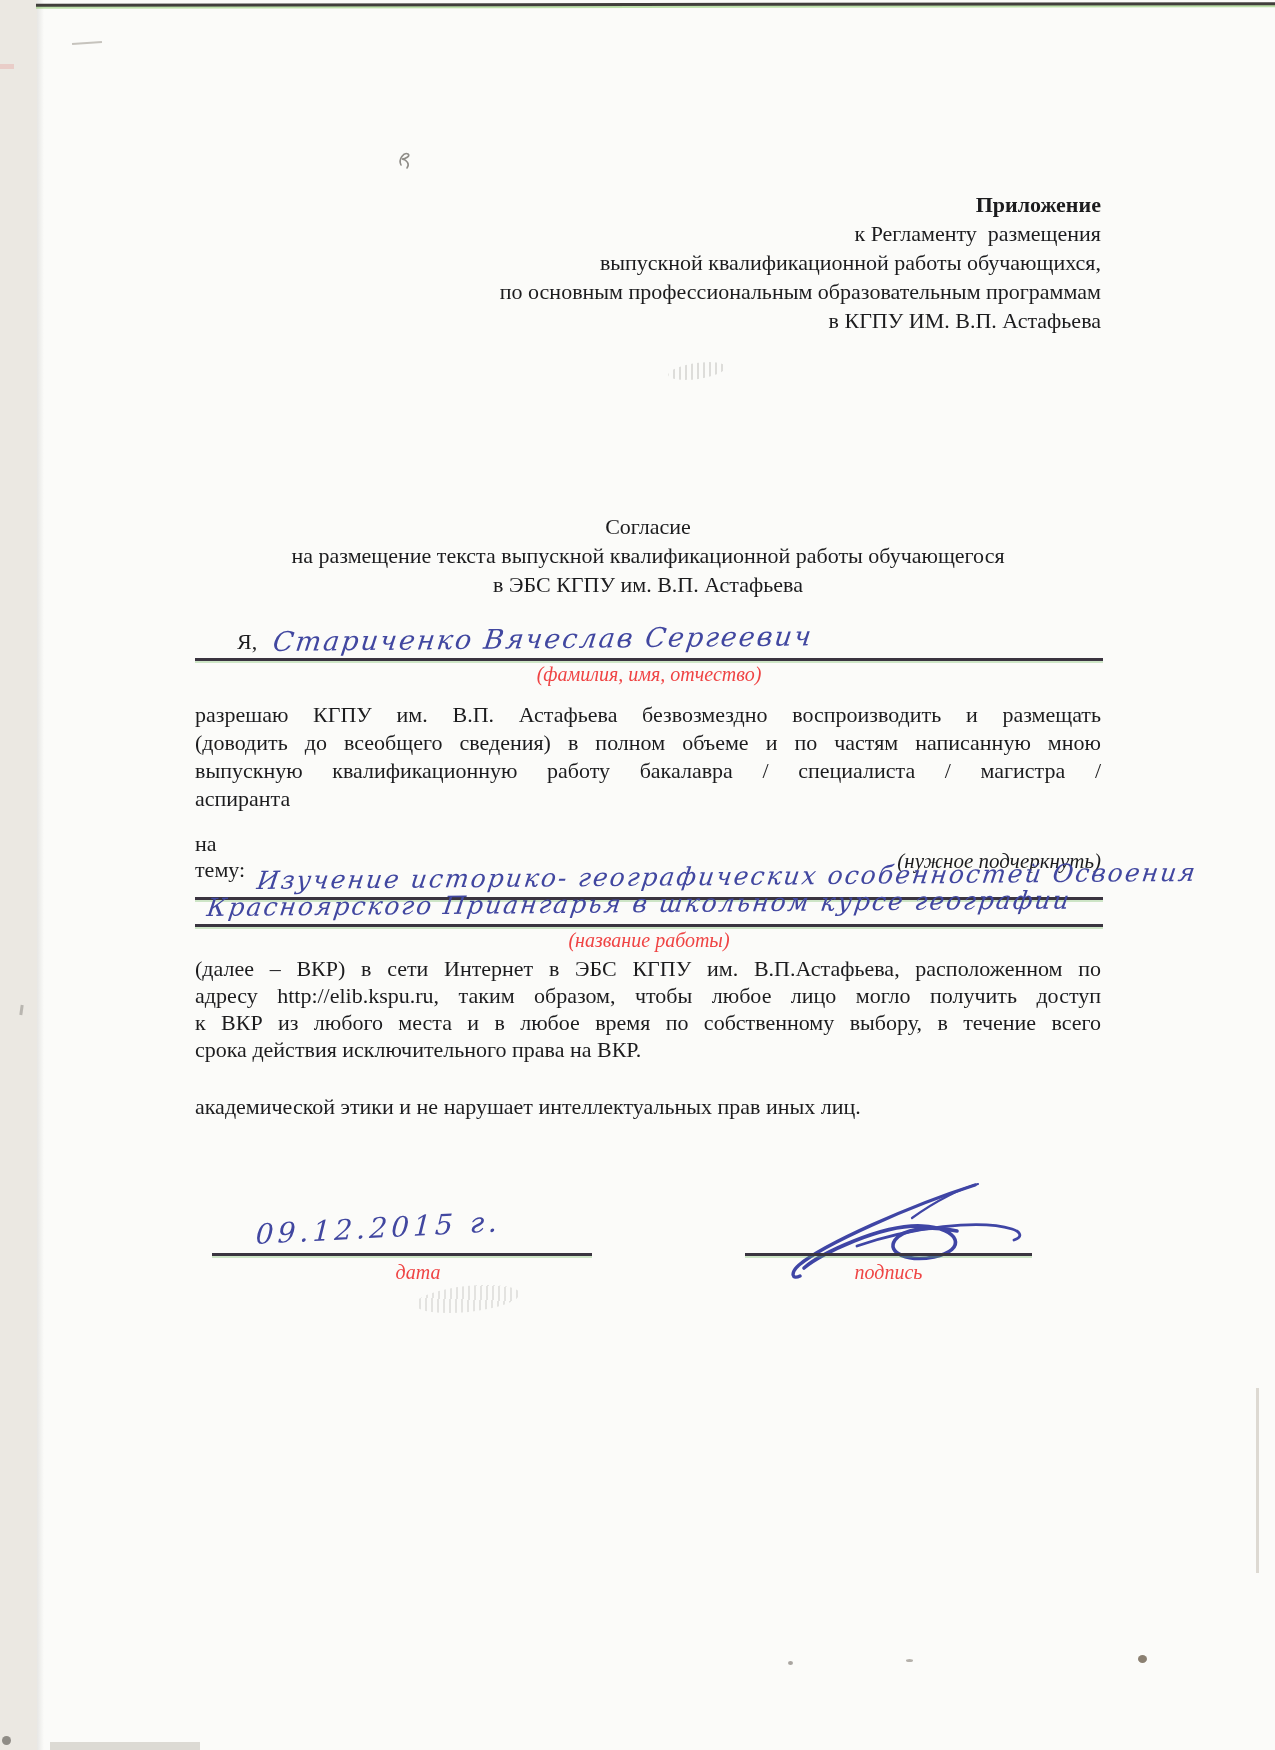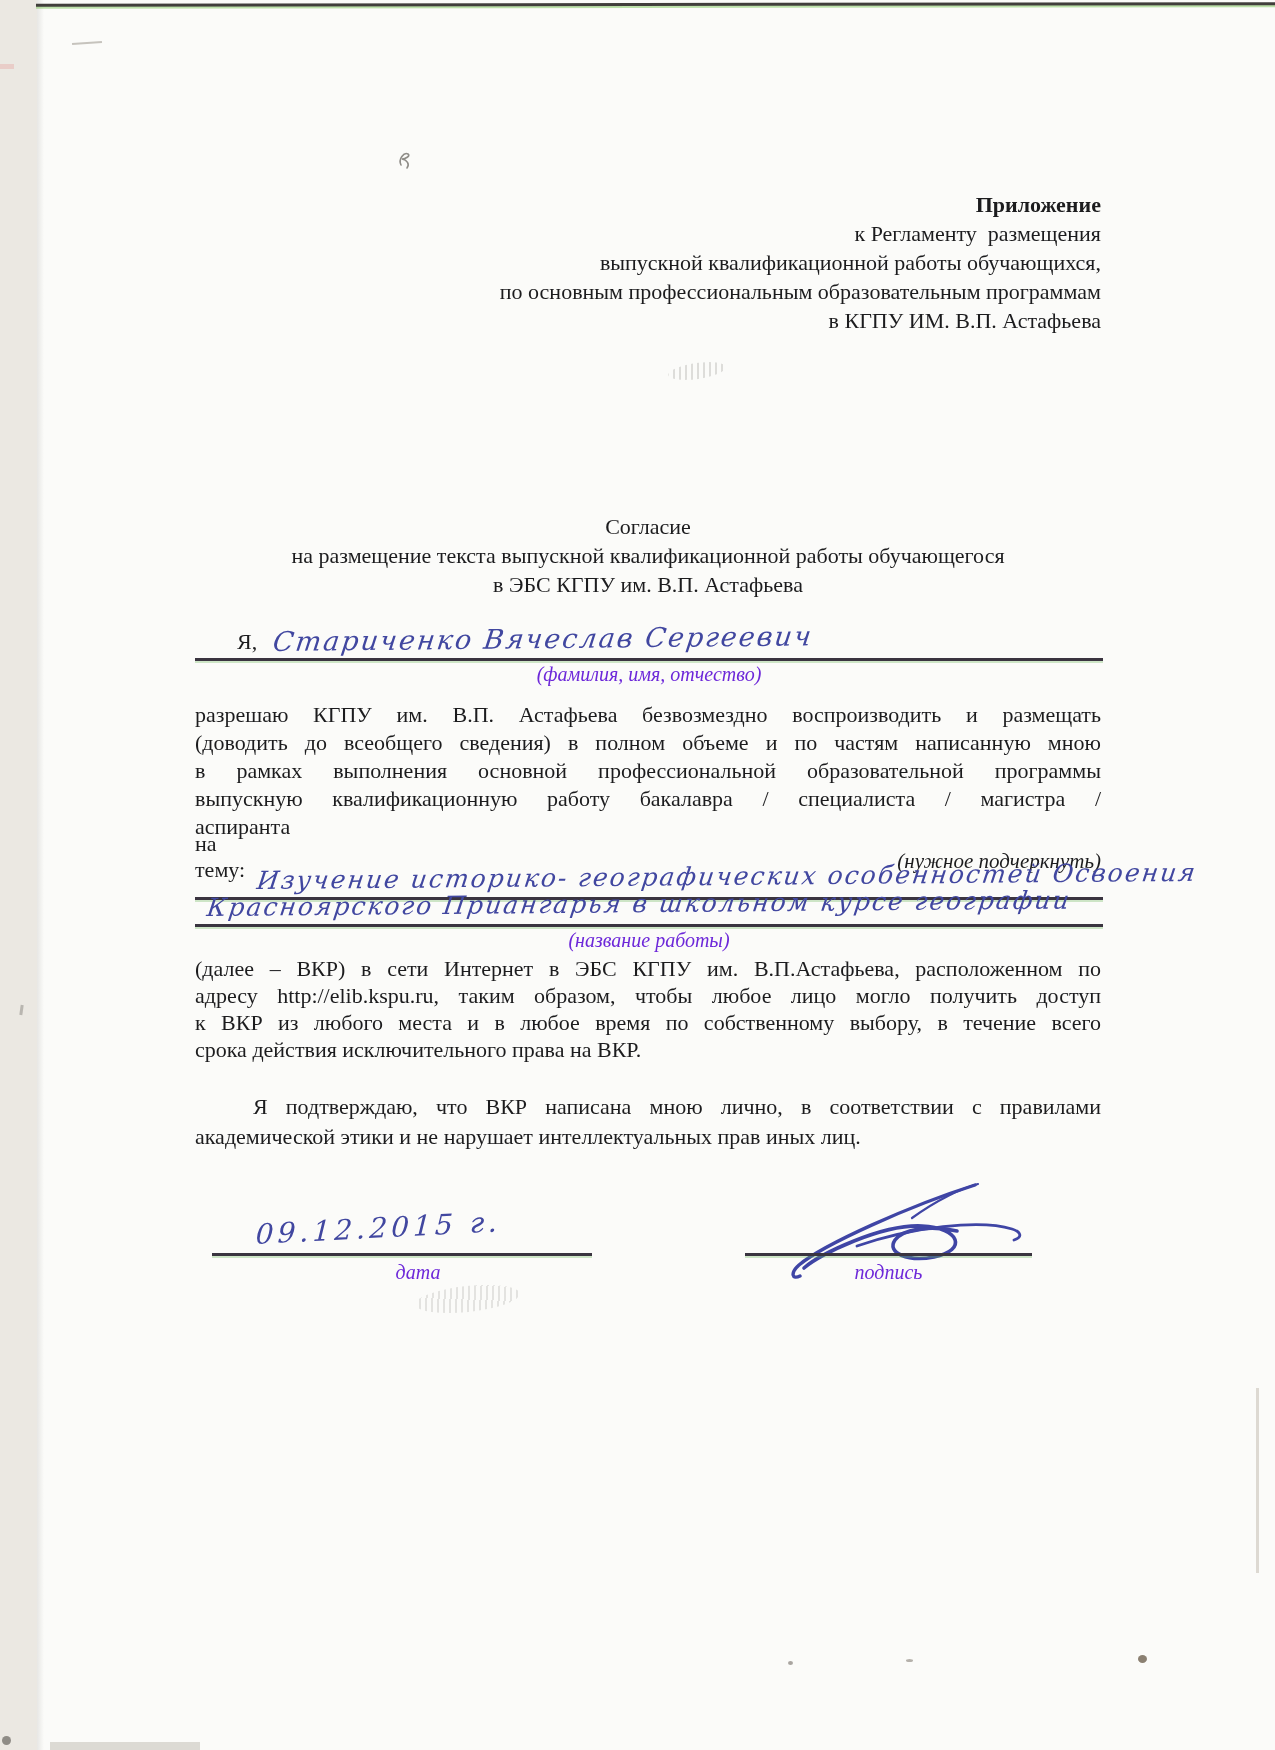--- a/index.html
+++ b/index.html
@@ -42,21 +42,21 @@
   .jline{line-height:28px;text-align:justify;text-align-last:justify;}
   .jline.last{text-align:left;text-align-last:left;}
 
   .para-permission{position:absolute;left:195px;top:701px;width:906px;font-size:22px;}
   .para-vkr{position:absolute;left:195px;top:955px;width:906px;font-size:22px;}
   .para-vkr .jline{line-height:27px;}
   .para-confirm{position:absolute;left:195px;top:1092px;width:906px;font-size:22px;}
   .para-confirm .jline{line-height:30px;}
   .indent1{text-indent:58px;}
 
-  .caption{font-style:italic;font-size:20px;color:#6d28d9;}
+  .caption{font-style:italic;font-size:20px;color:#ef4444;}
   .note-underline{position:absolute;left:195px;top:849px;width:906px;text-align:right;
     font-style:italic;font-size:21px;}
 
   
   .rule{border-bottom:3px solid #3a3440;box-shadow:0 2px 0 rgba(100,180,80,.30);}
   .name-row{position:absolute;left:195px;top:620px;width:908px;height:38px;
     display:flex;align-items:flex-end;}
   .name-prefix{margin-left:42px;font-size:22px;padding-bottom:3px;}
   .name-caption{position:absolute;left:195px;top:663px;width:908px;text-align:center;}
 
@@ -116,21 +116,20 @@
 
   <div class="name-row rule">
     <span class="name-prefix">Я,</span>
     <span class="hand name-hand">Стариченко Вячеслав Сергеевич</span>
   </div>
   <div class="name-caption caption">(фамилия, имя, отчество)</div>
 
   <div class="para-permission">
     <div class="jline">разрешаю КГПУ им. В.П. Астафьева безвозмездно воспроизводить и размещать</div>
     <div class="jline">(доводить до всеобщего сведения) в полном объеме и по частям написанную мною</div>
-    <div class="jline">в рамках выполнения основной профессиональной образовательной программы</div>
     <div class="jline">выпускную квалификационную работу бакалавра / специалиста / магистра /</div>
     <div class="jline last">аспиранта</div>
   </div>
 
   <div class="note-underline">(нужное подчеркнуть)</div>
 
   <div class="topic-row1 rule">
     <span class="topic-label">на тему:</span>
     <span class="hand topic-hand">Изучение историко- географических особенностей Освоения</span>
   </div>
@@ -140,21 +139,20 @@
   <div class="topic-caption caption">(название работы)</div>
 
   <div class="para-vkr">
     <div class="jline">(далее – ВКР) в сети Интернет в ЭБС КГПУ им. В.П.Астафьева, расположенном по</div>
     <div class="jline">адресу http://elib.kspu.ru, таким образом, чтобы любое лицо могло получить доступ</div>
     <div class="jline">к ВКР из любого места и в любое время по собственному выбору, в течение всего</div>
     <div class="jline last">срока действия исключительного права на ВКР.</div>
   </div>
 
   <div class="para-confirm">
-    <div class="jline indent1">Я подтверждаю, что ВКР написана мною лично, в соответствии с правилами</div>
     <div class="jline last">академической этики и не нарушает интеллектуальных прав иных лиц.</div>
   </div>
 
   <span class="hand date-hand">09.12.2015 г.</span>
   <div class="date-line rule"></div>
   <div class="date-caption caption">дата</div>
   <div class="smudge smudge-b"></div>
 
   <div class="sig-svg">
     <svg width="290" height="125" viewBox="0 0 290 125">

